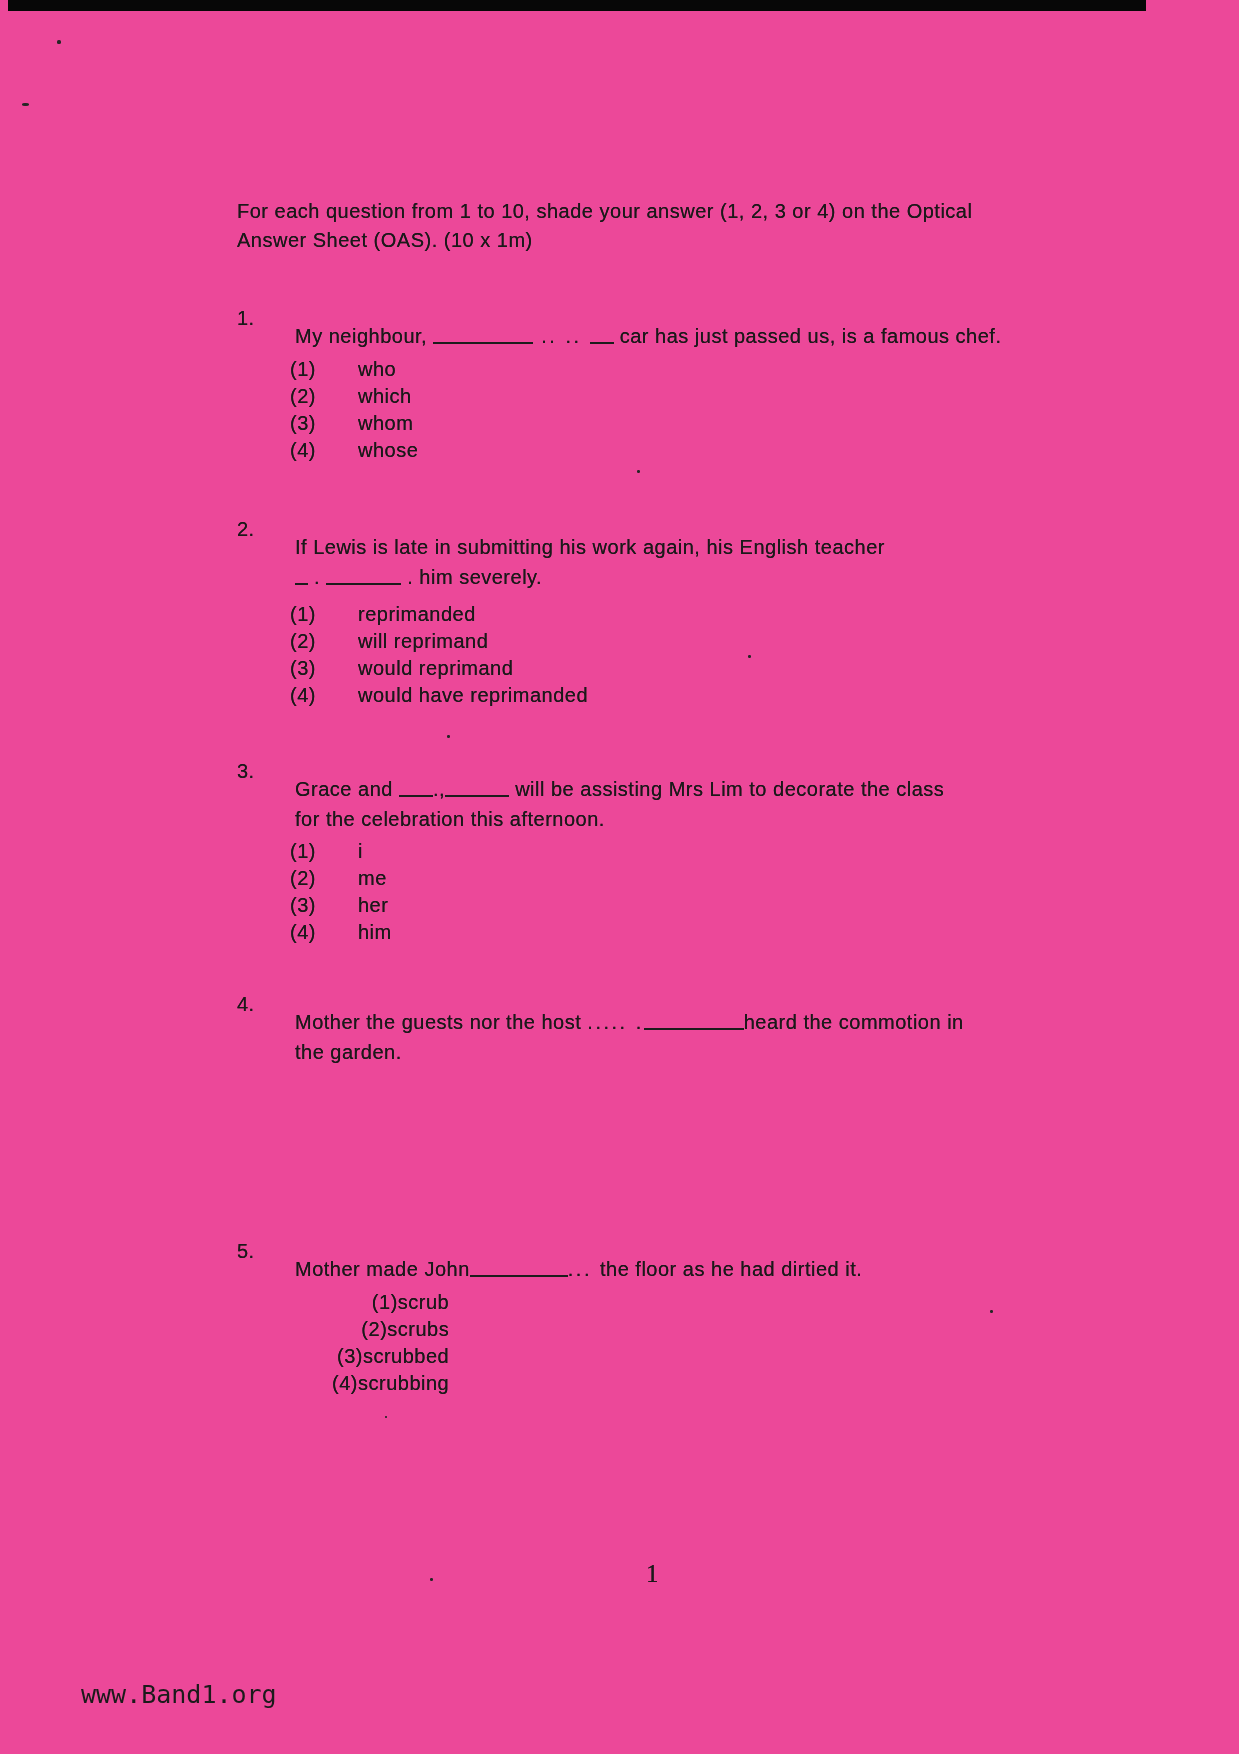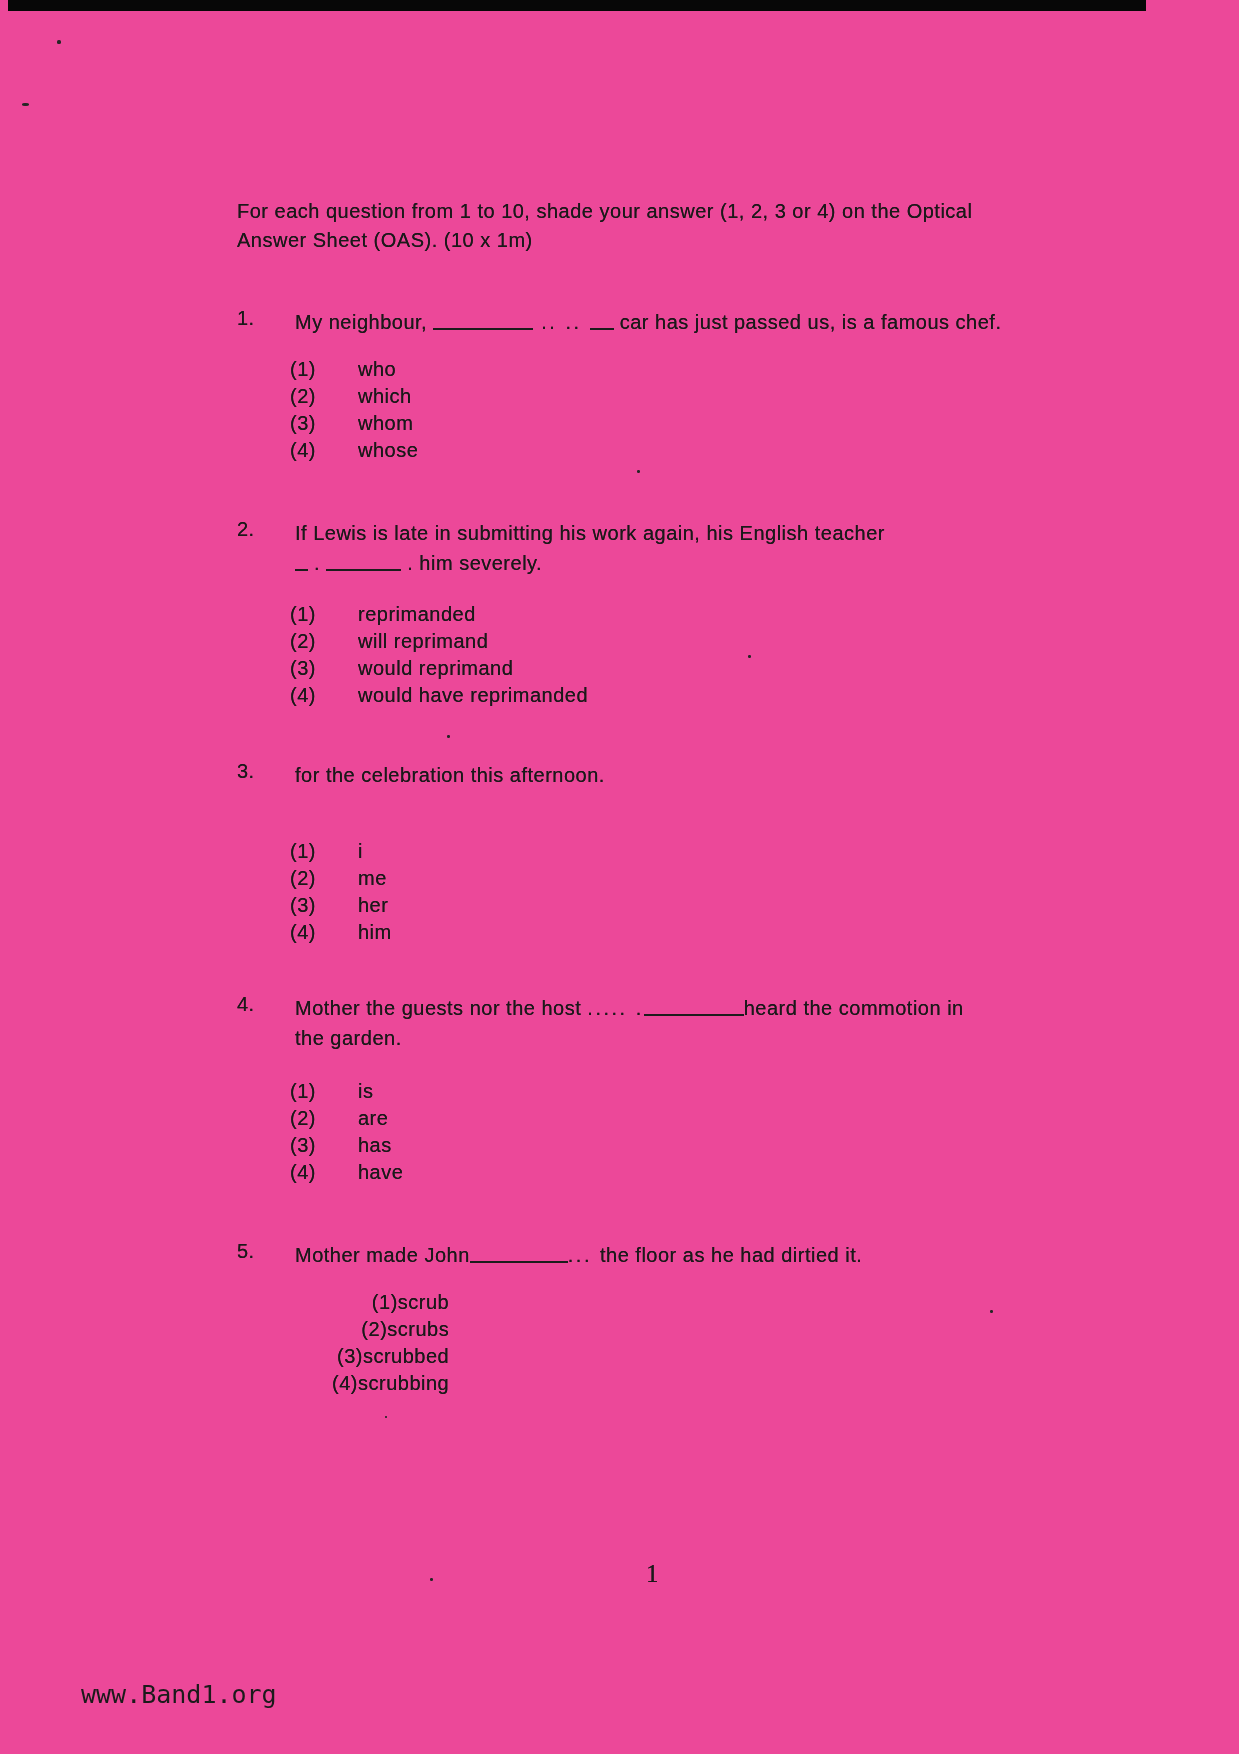--- a/index.html
+++ b/index.html
@@ -7,21 +7,21 @@
     position:relative;width:1239px;height:1754px;background:#ec4899;
     font-family:"Liberation Sans",sans-serif;color:#1a1a1a;overflow:hidden;
     font-size:20px;letter-spacing:0.5px;
   }
   .ink{font-weight:500;text-shadow:0 0 0.5px rgba(15,15,15,0.85);filter:blur(0.2px);}
   .bar{position:absolute;left:8px;top:0;width:1138px;height:11px;background:#070707;}
   .instructions{position:absolute;left:237px;top:197px;width:840px;line-height:29px;}
   .instructions div{white-space:nowrap;}
   .q{position:absolute;width:980px;}
   .qnum{position:absolute;left:0;top:0;}
-  .stem{margin-left:58px;width:860px;}
+  .stem{margin-left:58px;width:860px;margin-top:14px;}
   .stem .line{height:30px;line-height:30px;white-space:nowrap;}
   .blank{
     display:inline-block;height:2px;border-bottom:2.5px solid #1c1c1c;
     vertical-align:baseline;margin-bottom:-1px;filter:blur(0.2px);
   }
   .dots{letter-spacing:2.5px;}
   .opts{position:absolute;left:53px;}
   .optrow{height:27px;line-height:27px;white-space:nowrap;}
   .olabel{display:inline-block;width:68px;}
   .pageno{
@@ -76,40 +76,35 @@
         <div class="opts" style="top: 83px;">
           <div class="optrow ink"><span class="olabel">(1)</span><span class="">reprimanded</span></div>
           <div class="optrow ink"><span class="olabel">(2)</span><span class="">will reprimand</span></div>
           <div class="optrow ink"><span class="olabel">(3)</span><span class="">would reprimand</span></div>
           <div class="optrow ink"><span class="olabel">(4)</span><span class="">would have reprimanded</span></div>
         </div>
       </div>
       <div class="q" style="left: 237px; top: 760px;">
         <span class="qnum ink">3.</span>
         <div class="stem">
+          <div class="line ink"><span class="">Grace and </span><span class="blank" style="width: 34px;"></span><span class="">.,</span><span class="blank" style="width: 64px;"></span><span class=""> will be assisting Mrs Lim to decorate the class</span></div>
           <div class="line ink"><span class="">for the celebration this afternoon.</span></div>
         </div>
         <div class="opts" style="top: 78px;">
           <div class="optrow ink"><span class="olabel">(1)</span><span class="">i</span></div>
           <div class="optrow ink"><span class="olabel">(2)</span><span class="">me</span></div>
           <div class="optrow ink"><span class="olabel">(3)</span><span class="">her</span></div>
           <div class="optrow ink"><span class="olabel">(4)</span><span class="">him</span></div>
         </div>
       </div>
       <div class="q" style="left: 237px; top: 993px;">
         <span class="qnum ink">4.</span>
         <div class="stem">
           <div class="line ink"><span class="">Mother the guests nor the host </span><span class="dots">..... .</span><span class="blank" style="width: 100px;"></span><span class="">heard the commotion in</span></div>
           <div class="line ink"><span class="">the garden.</span></div>
-        </div>
-        <div class="opts" style="top: 85px;">
-          <div class="optrow ink"><span class="olabel">(1)</span><span class="">is</span></div>
-          <div class="optrow ink"><span class="olabel">(2)</span><span class="">are</span></div>
-          <div class="optrow ink"><span class="olabel">(3)</span><span class="">has</span></div>
-          <div class="optrow ink"><span class="olabel">(4)</span><span class="">have</span></div>
         </div>
       </div>
       <div class="q" style="left: 237px; top: 1240px;">
         <span class="qnum ink">5.</span>
         <div class="stem">
           <div class="line ink"><span class="">Mother made John</span><span class="blank" style="width: 98px;"></span><span class="dots">... </span><span class=""> the floor as he had dirtied it.</span></div>
         </div>
         <div class="opts" style="top: 49px; text-align: right;">
           <div class="optrow ink"><span class="olabel">(1)</span><span class="">scrub</span></div>
           <div class="optrow ink"><span class="olabel">(2)</span><span class="">scrubs</span></div>

